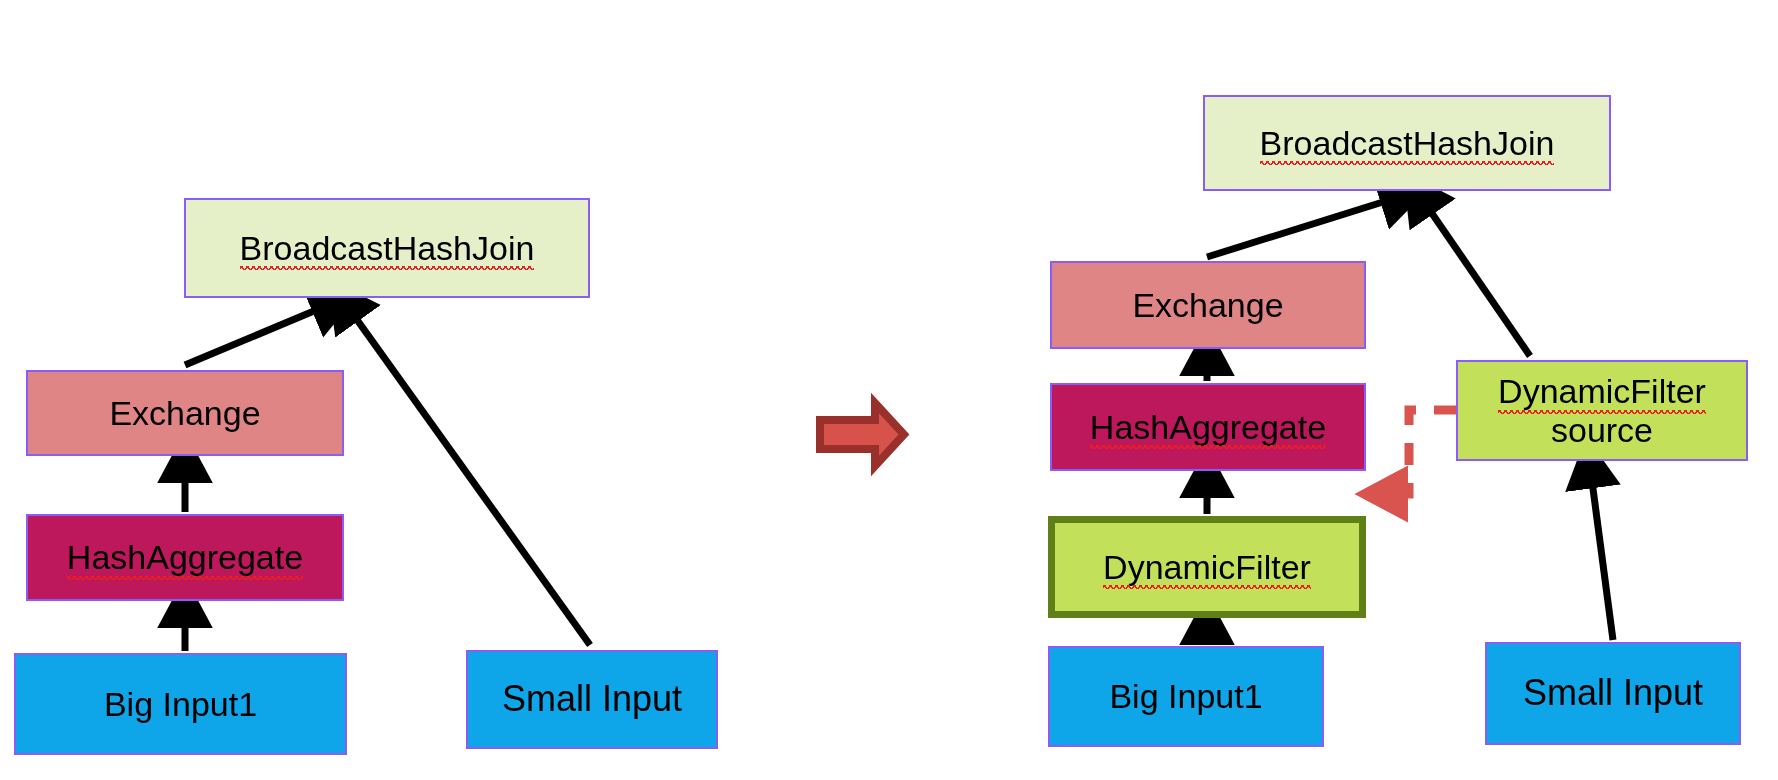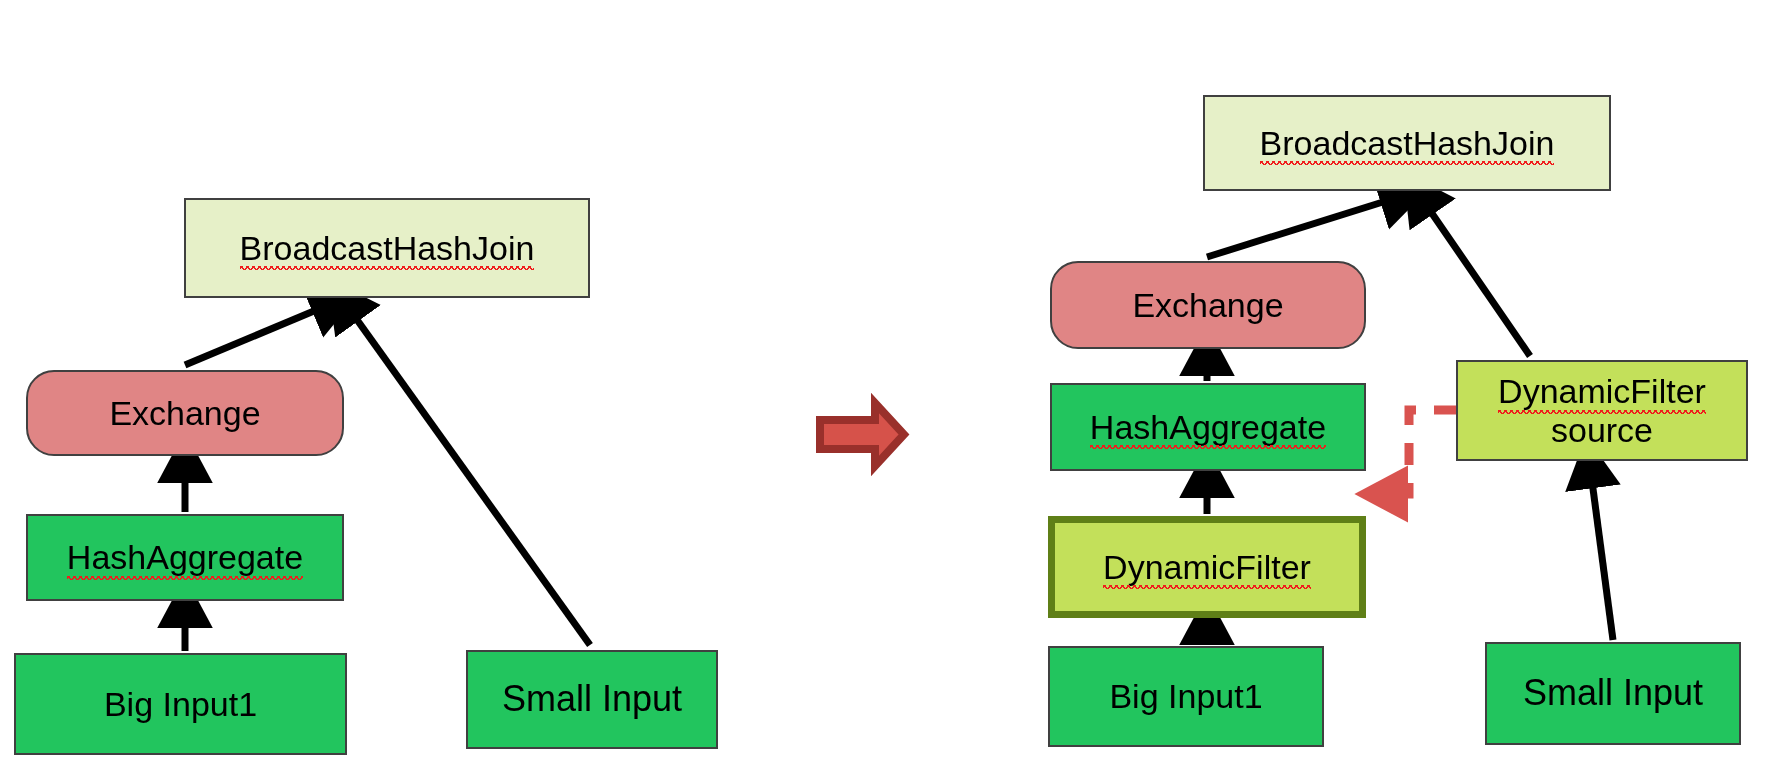--- a/index.html
+++ b/index.html
@@ -1,34 +1,34 @@
 <!DOCTYPE html>
 <html><head>
 <meta charset="utf-8">
 <style>
   html,body{margin:0;padding:0;background:#ffffff;}
   body{width:1778px;height:780px;position:relative;overflow:hidden;
        font-family:"Liberation Sans","DejaVu Sans",sans-serif;}
   #canvas{position:absolute;left:0;top:0;width:1778px;height:780px;}
   svg.wires{position:absolute;left:0;top:0;width:1778px;height:780px;pointer-events:none;}
-  .node{position:absolute;box-sizing:border-box;border:2px solid #404040;
+  .node{position:absolute;box-sizing:border-box;border:2px solid #8b5cf6;
         display:flex;align-items:center;justify-content:center;text-align:center;
         color:#000000;line-height:1.12;}
   .node .lbl{display:inline-block;position:relative;}
   
   .sq{position:relative;display:inline-block;}
   .sq::after{content:"";position:absolute;left:0;right:0;bottom:-3px;height:4px;
     background-image:
       linear-gradient(45deg,transparent 40%,#f01d1d 40%,#f01d1d 60%,transparent 60%),
       linear-gradient(-45deg,transparent 40%,#f01d1d 40%,#f01d1d 60%,transparent 60%);
     background-size:6px 5px;background-repeat:repeat-x;background-position:0 0,3px 0;}
   .n-green{background:#e6f0c8;}
-  .n-red{background:#e08585;border-radius:28px;}
-  .n-tan{background:#22c55e;}
-  .n-blue{background:#22c55e;align-items:center;}
+  .n-red{background:#e08585;}
+  .n-tan{background:#be185d;}
+  .n-blue{background:#0ea5e9;align-items:center;}
   .n-lime{background:#c3e05a;}
   .n-lime-thick{background:#c3e05a;border:7px solid #5f7f17;}
   .f34{font-size:34px;}
   .f33{font-size:36px;}
   .two-line{flex-direction:column;}
 </style>
 </head>
 <body>
 
 <div id="canvas">

